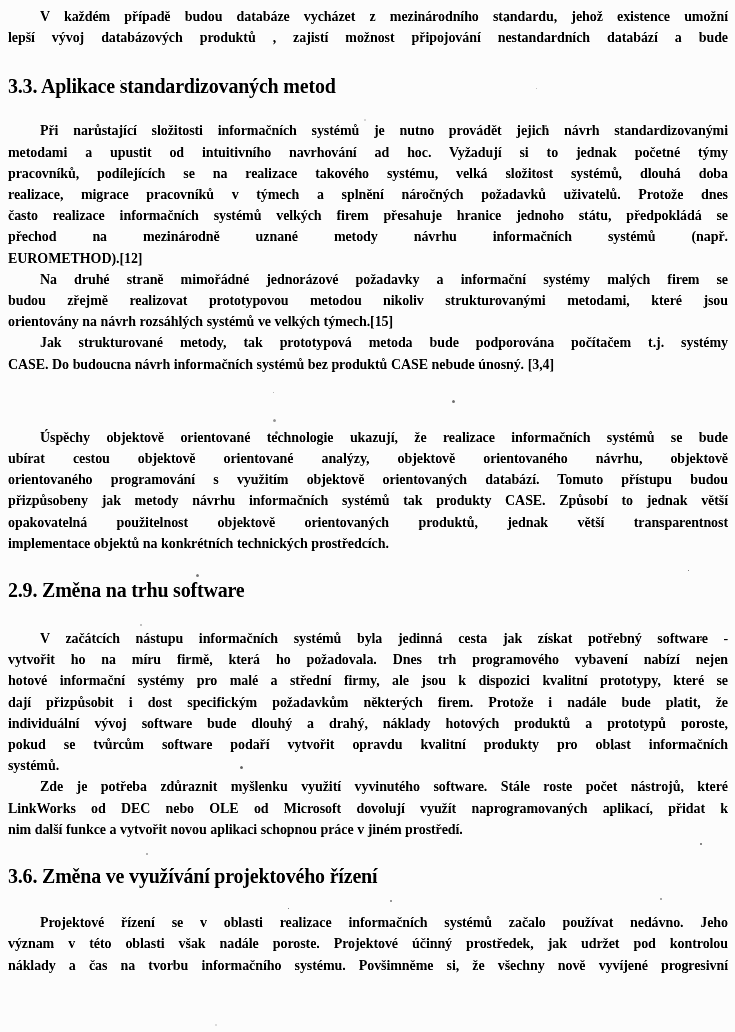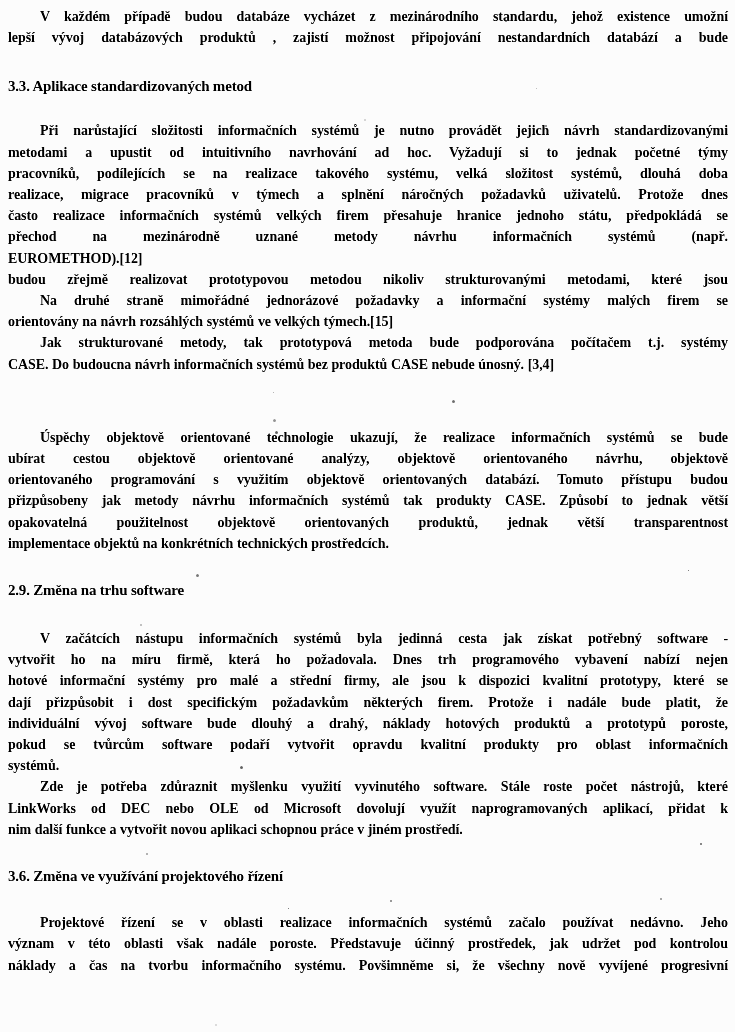--- a/index.html
+++ b/index.html
@@ -62,21 +62,21 @@
     text-align: left;
     text-align-last: left;
   }
   .indent {
     display: inline-block;
     width: 32px;
   }
 
   
   .heading {
-    font-size: 15px;
+    font-size: 20px;
     line-height: 20px;
     font-weight: 800;
     margin: 0;
     letter-spacing: -0.2px;
     white-space: nowrap;
     -webkit-font-smoothing: none;
   }
   .sp-24 { height: 24px; }
   .sp-26 { height: 26px; }
   .sp-28 { height: 28px; }
@@ -116,22 +116,22 @@
       <span class="ln j"><span class="indent"></span><span>Při narůstající složitosti informačních systémů je nutno provádět jejich návrh standardizovanými</span></span>
       <span class="ln j">metodami a upustit od intuitivního navrhování ad hoc. Vyžadují si to jednak početné týmy</span>
       <span class="ln j">pracovníků, podílejících se na realizace takového systému, velká složitost systémů, dlouhá doba</span>
       <span class="ln j">realizace, migrace pracovníků v týmech a splnění náročných požadavků uživatelů. Protože dnes</span>
       <span class="ln j">často realizace informačních systémů velkých firem přesahuje hranice jednoho státu, předpokládá se</span>
       <span class="ln j">přechod na mezinárodně uznané metody návrhu informačních systémů (např.</span>
       <span class="ln last">EUROMETHOD).[12]</span>
     </p>
 
     <p class="para">
+      <span class="ln j"><span class="indent"></span><span>Na druhé straně mimořádné jednorázové požadavky a informační systémy malých firem se</span></span>
       <span class="ln j">budou zřejmě realizovat prototypovou metodou nikoliv strukturovanými metodami, které jsou</span>
-      <span class="ln j"><span class="indent"></span><span>Na druhé straně mimořádné jednorázové požadavky a informační systémy malých firem se</span></span>
       <span class="ln last">orientovány na návrh rozsáhlých systémů ve velkých týmech.[15]</span>
     </p>
 
     <p class="para">
       <span class="ln j"><span class="indent"></span><span>Jak strukturované metody, tak prototypová metoda bude podporována počítačem t.j. systémy</span></span>
       <span class="ln last">CASE. Do budoucna návrh informačních systémů bez produktů CASE nebude únosný. [3,4]</span>
     </p>
 
     <div class="sp-26"></div>
 
@@ -170,21 +170,21 @@
     </p>
 
     <div class="sp-26"></div>
 
     <h2 class="heading">3.6. Změna ve využívání projektového řízení</h2>
 
     <div class="sp-26"></div>
 
     <p class="para">
       <span class="ln j"><span class="indent"></span><span>Projektové řízení se v oblasti realizace informačních systémů začalo používat nedávno. Jeho</span></span>
-      <span class="ln j">význam v této oblasti však nadále poroste. Představuje účinný prostředek, jak udržet pod kontrolou</span>
+      <span class="ln j">význam v této oblasti však nadále poroste. Projektové účinný prostředek, jak udržet pod kontrolou</span>
       <span class="ln j">náklady a čas na tvorbu informačního systému. Povšimněme si, že všechny nově vyvíjené progresivní</span>
 
     </p>
 
   </div>
 
   <div id="speckles">
       <i style="left: 231px; top: 88px; width: 1px; height: 1px; opacity: 0.32;"></i>
       <i style="left: 536px; top: 88px; width: 1px; height: 1px; opacity: 0.45;"></i>
       <i style="left: 364px; top: 119px; width: 2px; height: 2px; opacity: 0.33;"></i>

